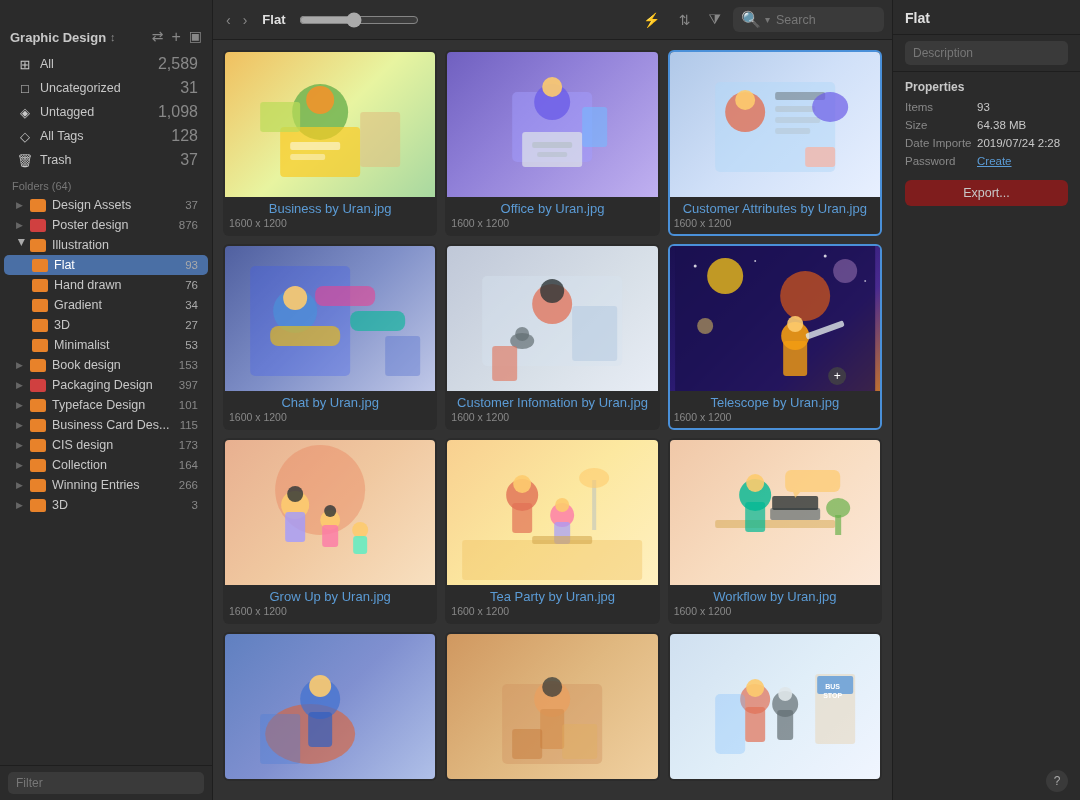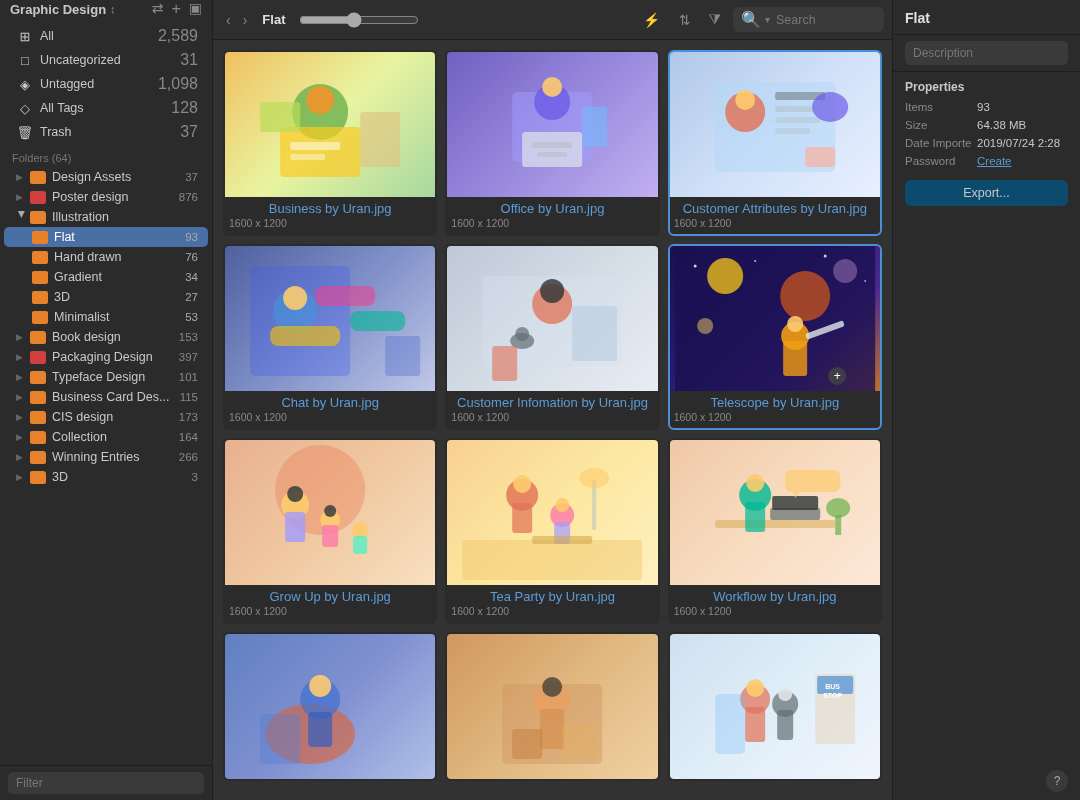--- a/index.html
+++ b/index.html
@@ -20,21 +20,21 @@
       min-width: 213px;
       background: #2b2b2b;
       border-right: 1px solid #1e1e1e;
       display: flex;
       flex-direction: column;
       height: 800px;
       overflow: hidden;
     }
 
     .sidebar-header {
-      padding: 0 10px 6px 10px;
+      padding: 28px 10px 6px 10px;
       display: flex;
       align-items: center;
       justify-content: space-between;
     }
     .sidebar-title {
       font-size: 13px;
       font-weight: 600;
       color: #c8c8c8;
       display: flex;
       align-items: center;
@@ -383,21 +383,21 @@
       color: #c8c8c8;
       flex: 1;
     }
     .detail-row .prop-link {
       color: #5b9bd5;
       cursor: pointer;
       text-decoration: underline;
     }
     .detail-export-btn {
       margin: 10px 12px 0;
-      background: #0c4a6e;
+      background: #7f1d1d;
       border: none;
       border-radius: 6px;
       color: #c8c8c8;
       padding: 6px 0;
       font-size: 12.5px;
       cursor: pointer;
       text-align: center;
       width: calc(100% - 24px);
     }
 

